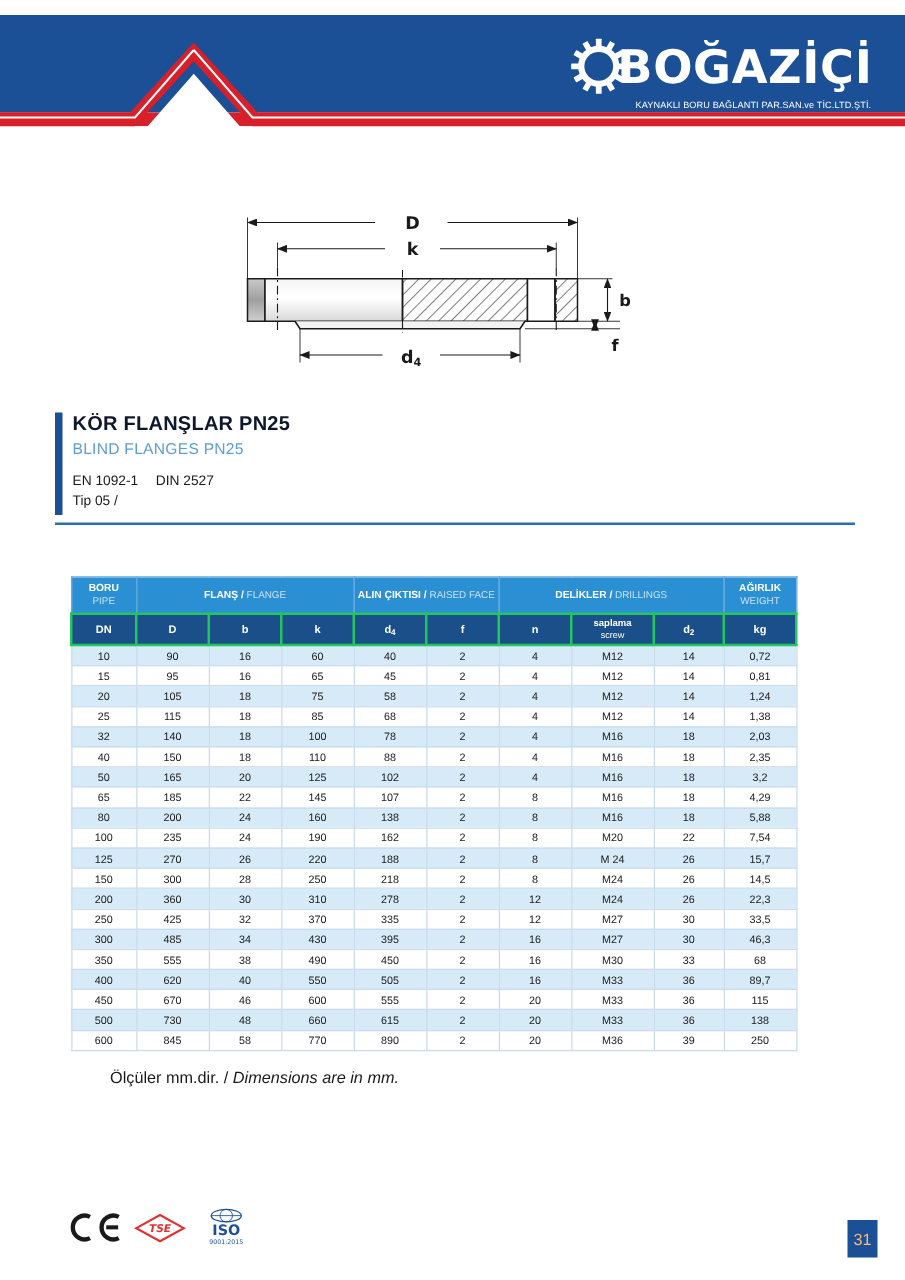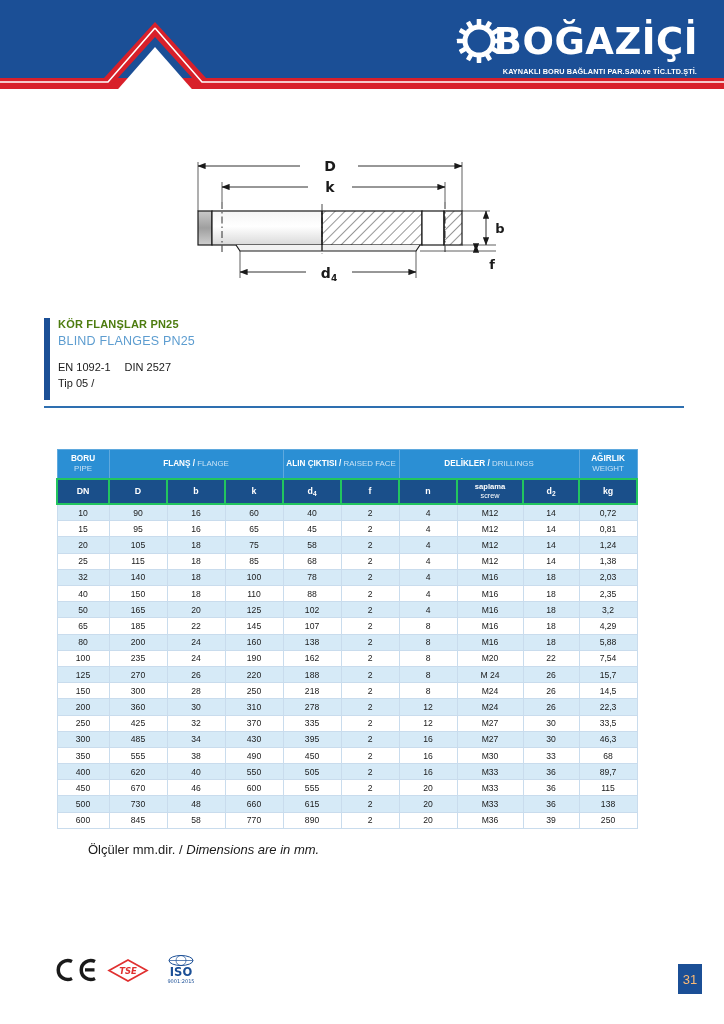--- a/index.html
+++ b/index.html
@@ -2,21 +2,21 @@
 <html><head>
 <meta charset="utf-8">
 <style>
   * { box-sizing: border-box; margin: 0; padding: 0; }
   html, body {
     width: 724px; height: 1024px;
     background: #ffffff;
     font-family: "Liberation Sans", sans-serif;
     overflow: hidden;
   }
-  .page { position: relative; width: 724px; height: 721px; background: #fff; }
+  .page { position: relative; width: 724px; height: 721px; background: #fff; margin-top: 12px; }
 
   
   .header { position: absolute; left: 0; top: 0; width: 724px; height: 96px; }
   .hdr-blue {
     position: absolute; left: 0; top: 0; width: 724px; height: 78px;
     background: #1b4f96;
   }
   .hdr-redbar {
     position: absolute; left: 0; top: 78px; width: 724px; height: 11px;
     background: #d8202a;
@@ -32,37 +32,37 @@
     display: flex; flex-direction: column; align-items: flex-end;
   }
   .logo-main { display: flex; align-items: center; }
   .logo-gear { width: 46px; height: 46px; margin-right: -8px; }
   .logo-text {
     color: #ffffff; font-size: 37px; font-weight: bold;
     letter-spacing: 0.5px; line-height: 1;
     font-family: "DejaVu Sans", sans-serif;
   }
   .logo-tag {
-    color: #ffffff; font-size: 7.3px; font-weight: bold;
+    color: #ffffff; font-size: 7.3px; font-weight: normal;
     letter-spacing: 0.1px; margin-top: 3px; margin-right: 1px;
     font-family: "Liberation Sans", sans-serif;
   }
 
   
   .drawing { position: absolute; left: 180px; top: 138px; width: 340px; height: 165px; }
 
   
   .title-block { position: absolute; left: 44px; top: 318px; width: 640px; }
   .title-bar {
     position: absolute; left: 0; top: 0; width: 6px; height: 82px;
     background: #1b4f96;
   }
   .title-inner { margin-left: 14px; }
   .title-tr {
-    color: #4d7c0f; font-size: 11px; font-weight: bold;
+    color: #0f172a; font-size: 16px; font-weight: bold;
     letter-spacing: 0.2px; line-height: 1.25;
   }
   .title-en {
     color: #5d9dd0; font-size: 12.5px; font-weight: normal;
     letter-spacing: 0.2px; line-height: 1.3; margin-top: 1px;
   }
   .title-std {
     color: #1a1a1a; font-size: 11px; margin-top: 11px; line-height: 1.45;
   }
   .title-std .sp { display: inline-block; width: 14px; }

